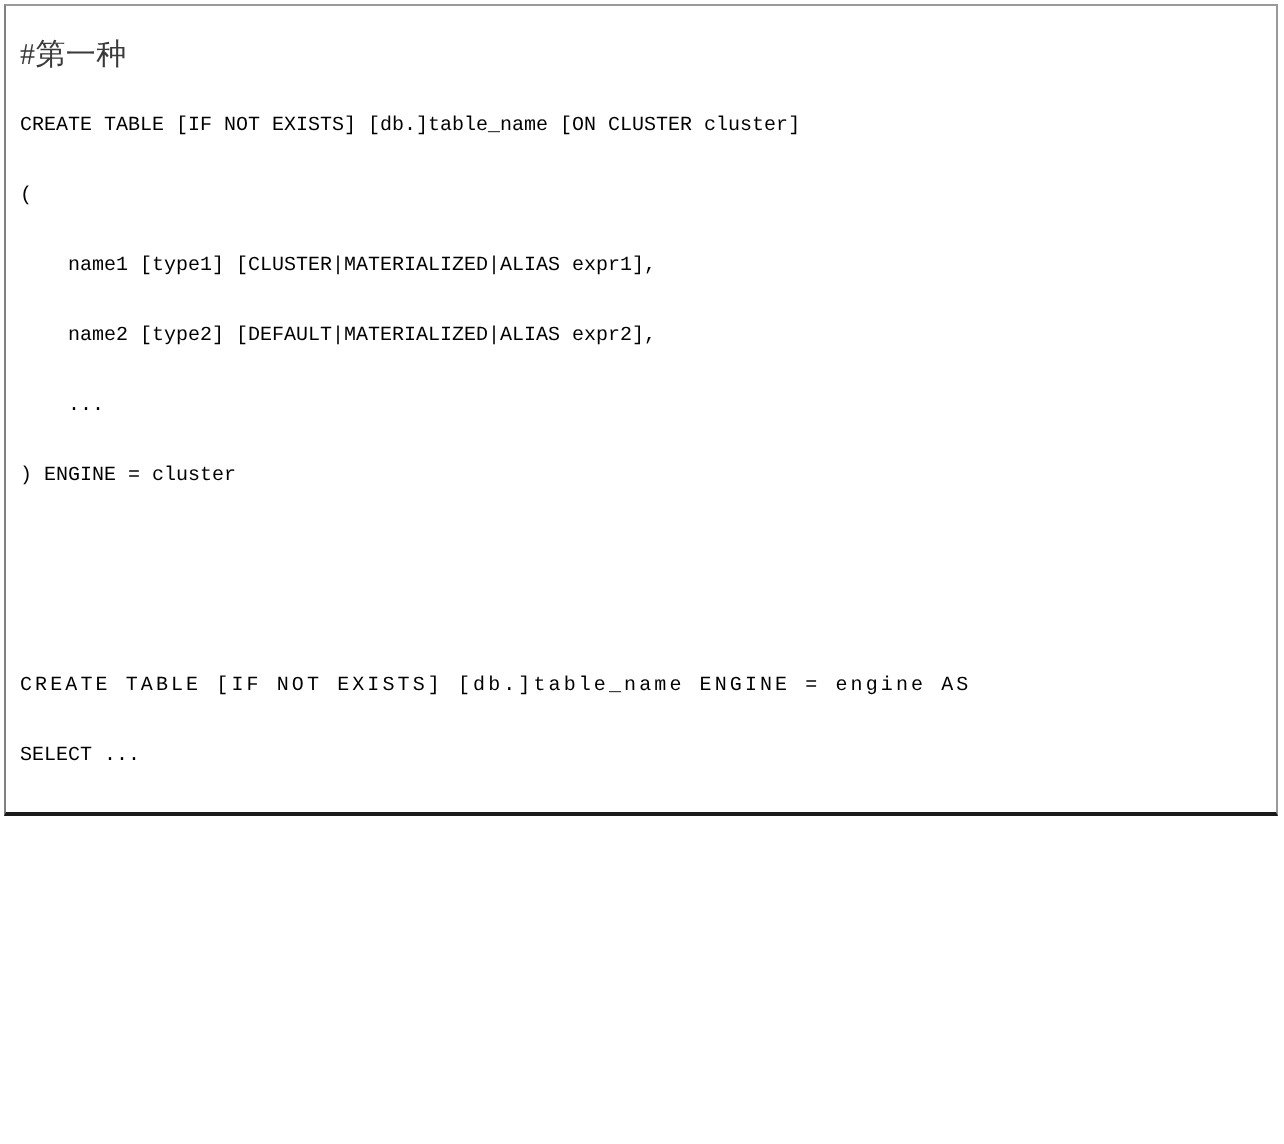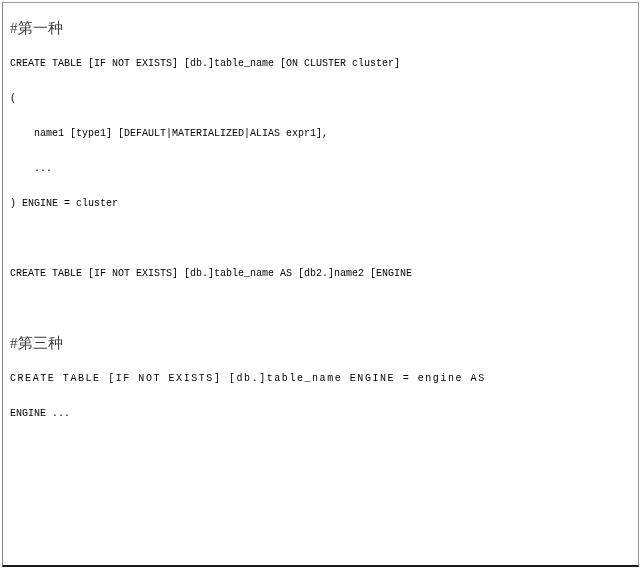--- a/index.html
+++ b/index.html
@@ -12,21 +12,21 @@
     height: 572px;
     font-family: "Liberation Mono", "DejaVu Sans Mono", monospace;
     overflow: hidden;
   }
 
   #code-block {
     position: absolute;
     left: 2px;
     top: 2px;
     width: 637px;
-    height: 565px;
+    height: 406px;
     box-sizing: border-box;
     border-left: 1px solid #808080;
     border-top: 1px solid #9a9a9a;
     border-right: 1px solid #9a9a9a;
     border-bottom: 2px solid #1a1a1a;
     background: #ffffff;
     overflow: hidden;
   }
 
   .lines {
@@ -67,28 +67,27 @@
 </style>
 </head>
 <body>
 
 <div id="code-block">
   <div class="lines">
 
     <div class="line comment">#第一种</div>
     <div class="line">CREATE TABLE [IF NOT EXISTS] [db.]table_name [ON CLUSTER cluster]</div>
     <div class="line">(</div>
-    <div class="line">    name1 [type1] [DEFAULT|MATERIALIZED|ALIAS expr1],</div>
+    <div class="line">    name1 [type1] [CLUSTER|MATERIALIZED|ALIAS expr1],</div>
+    <div class="line">    name2 [type2] [DEFAULT|MATERIALIZED|ALIAS expr2],</div>
     <div class="line">    ...</div>
     <div class="line">) ENGINE = cluster</div>
 
     <div class="line blank"></div>
 
-    <div class="line">CREATE TABLE [IF NOT EXISTS] [db.]table_name AS [db2.]name2 [ENGINE</div>
 
     <div class="line blank"></div>
 
-    <div class="line comment">#第三种</div>
     <div class="line wide">CREATE TABLE [IF NOT EXISTS] [db.]table_name ENGINE = engine AS</div>
-    <div class="line">ENGINE ...</div>
+    <div class="line">SELECT ...</div>
 
   </div>
 </div>
 
 </body></html>

